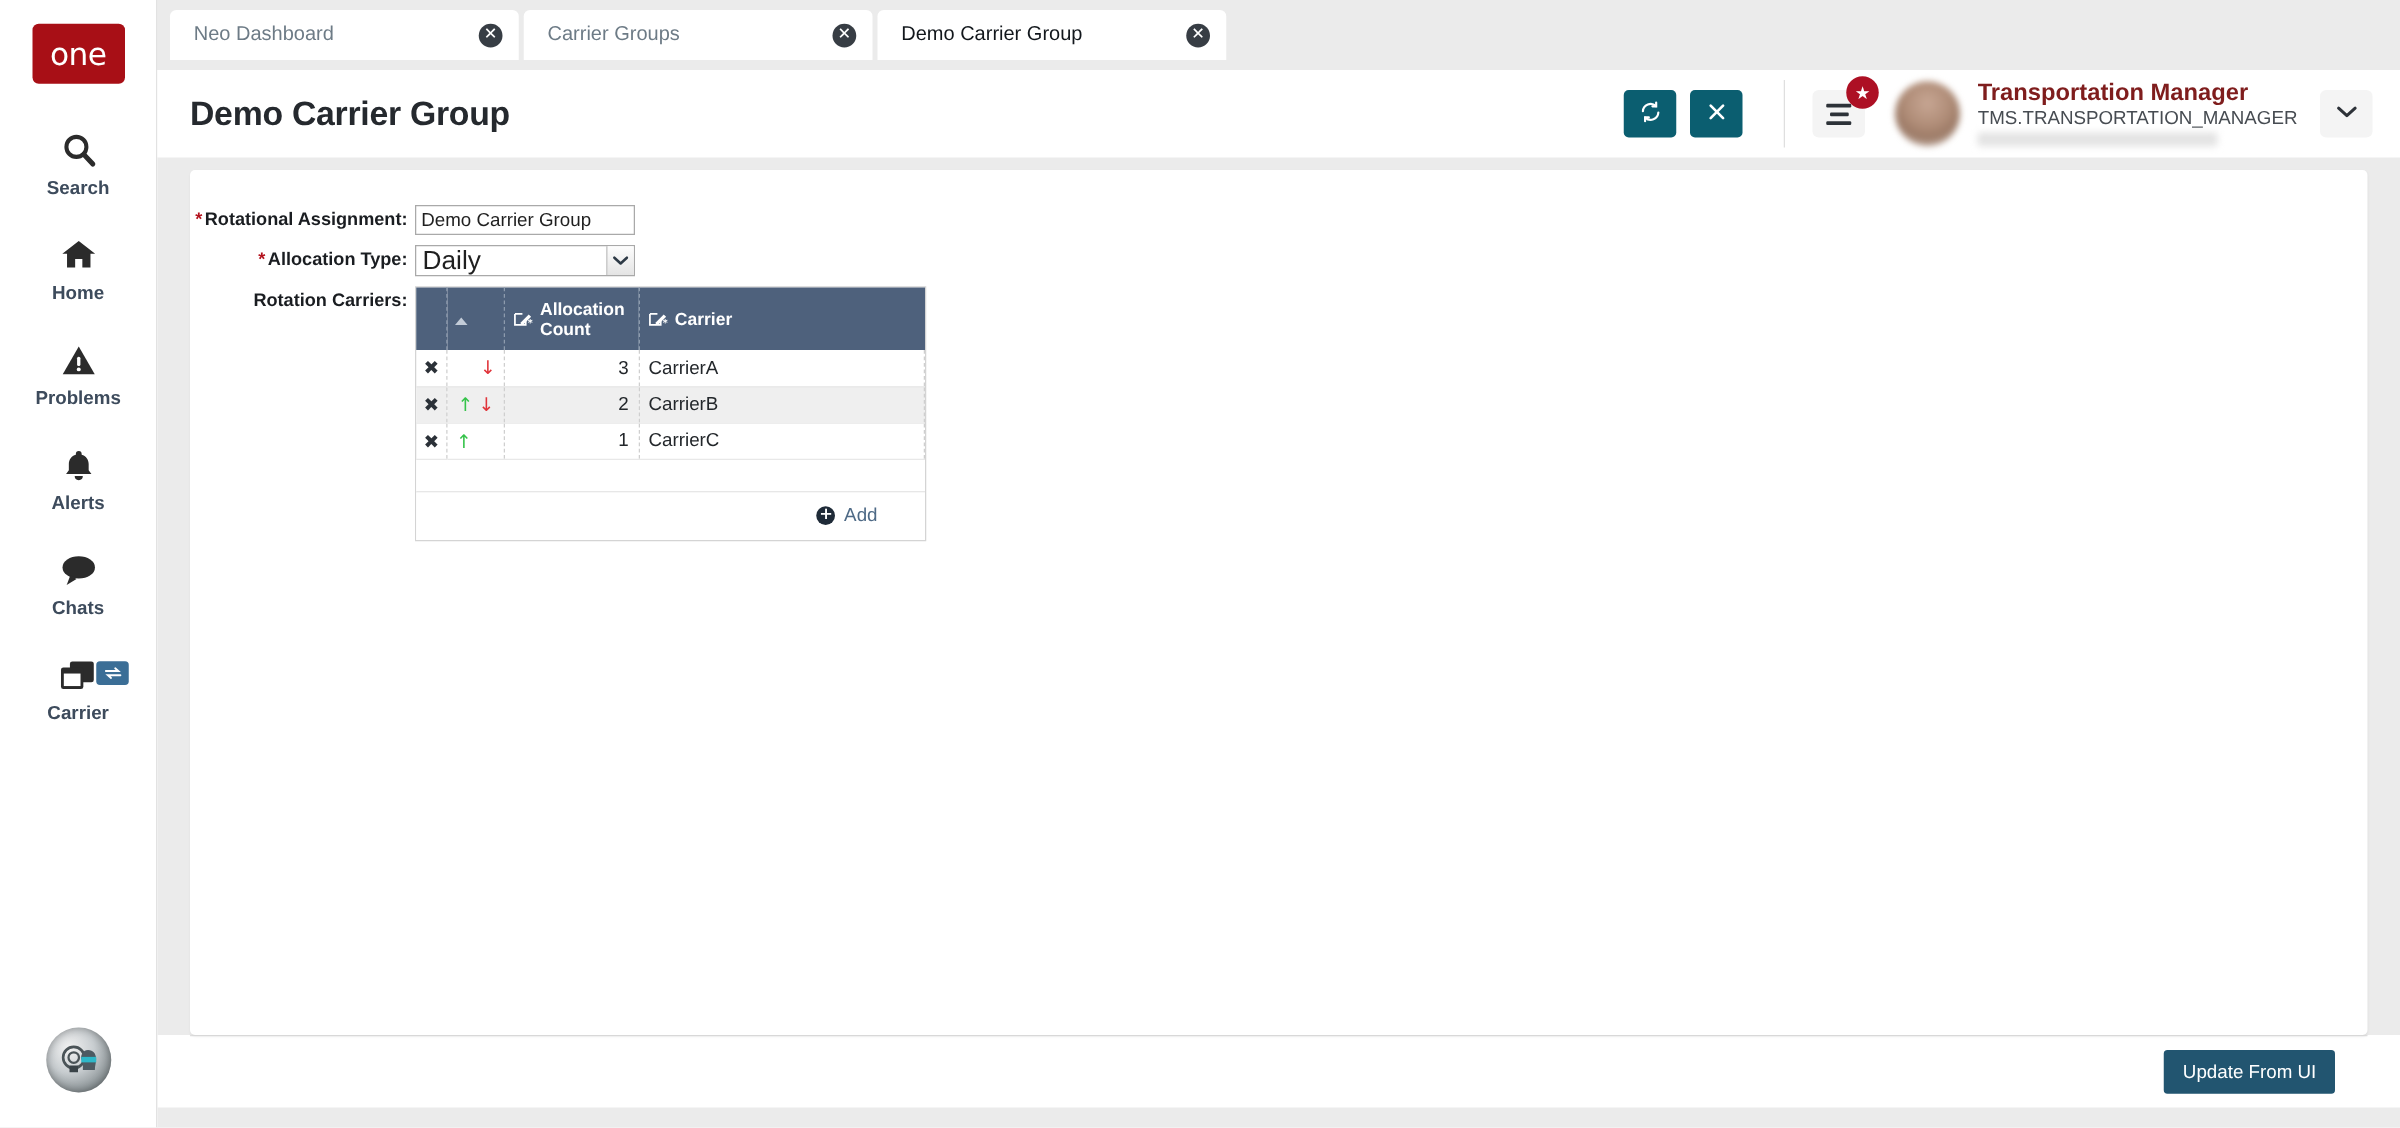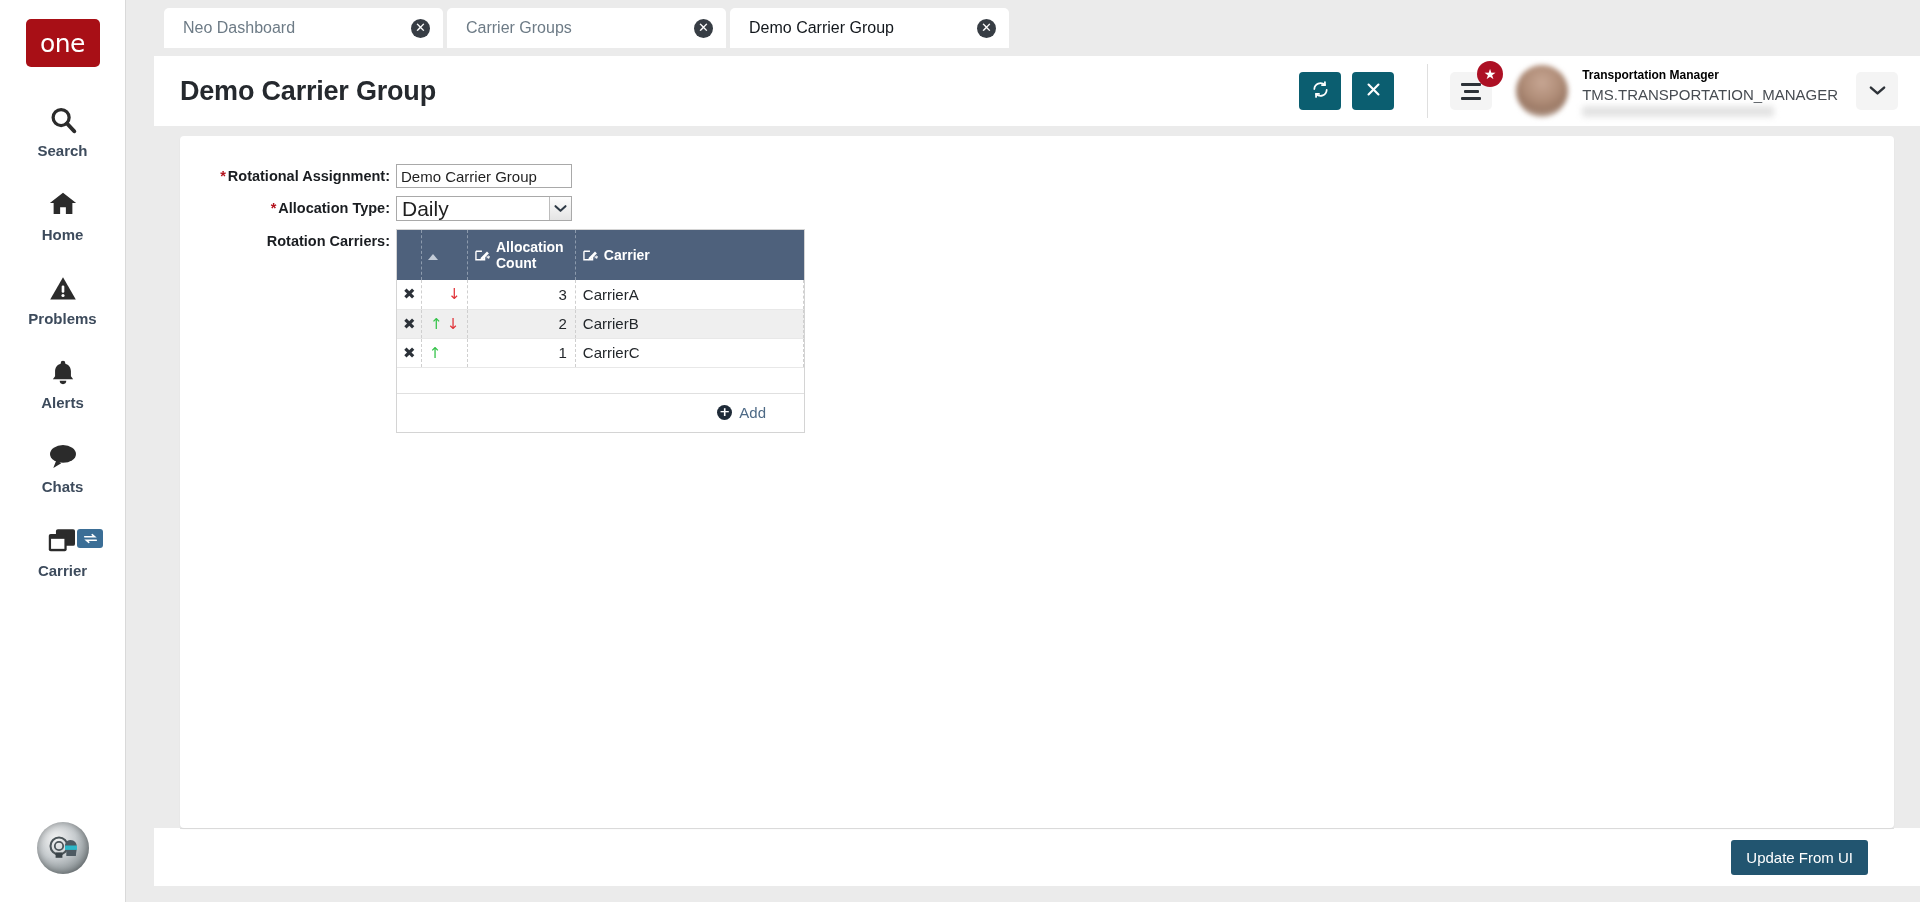--- a/index.html
+++ b/index.html
@@ -11,21 +11,20 @@
     overflow: hidden;
     background: #ebebeb;
     font-family: "Liberation Sans", sans-serif;
   }
 
   #app {
     position: relative;
     width: 1920px;
     height: 710px;
     display: flex;
-    gap: 28px;
   }
 
   
   .sidebar {
     width: 126px;
     height: 902px;
     background: #ffffff;
     border-right: 1px solid #d9d9d9;
     flex: 0 0 126px;
     position: relative;
@@ -274,23 +273,23 @@
   }
 
   .user-block {
     margin-left: 14px;
     display: flex;
     flex-direction: column;
     justify-content: center;
     min-width: 238px;
   }
   .user-name {
-    font-size: 12px;
+    font-size: 19px;
     font-weight: bold;
-    color: #000000;
+    color: #7f1d1d;
     line-height: 20px;
     white-space: nowrap;
   }
   .user-login {
     font-size: 15px;
     color: #474c52;
     line-height: 19px;
     white-space: nowrap;
   }
   .user-blur {
@@ -335,21 +334,20 @@
     display: flex;
     flex-direction: column;
   }
 
   .form-body { flex: 1 1 auto; padding-left: 0; }
 
   .form-row {
     display: flex;
     align-items: flex-start;
     margin-bottom: 8px;
-    padding-left: 36px;
   }
   .form-label {
     width: 180px;
     flex: 0 0 180px;
     text-align: right;
     font-size: 14.5px;
     font-weight: bold;
     color: #1a1d21;
     padding-top: 4px;
     padding-right: 6px;

